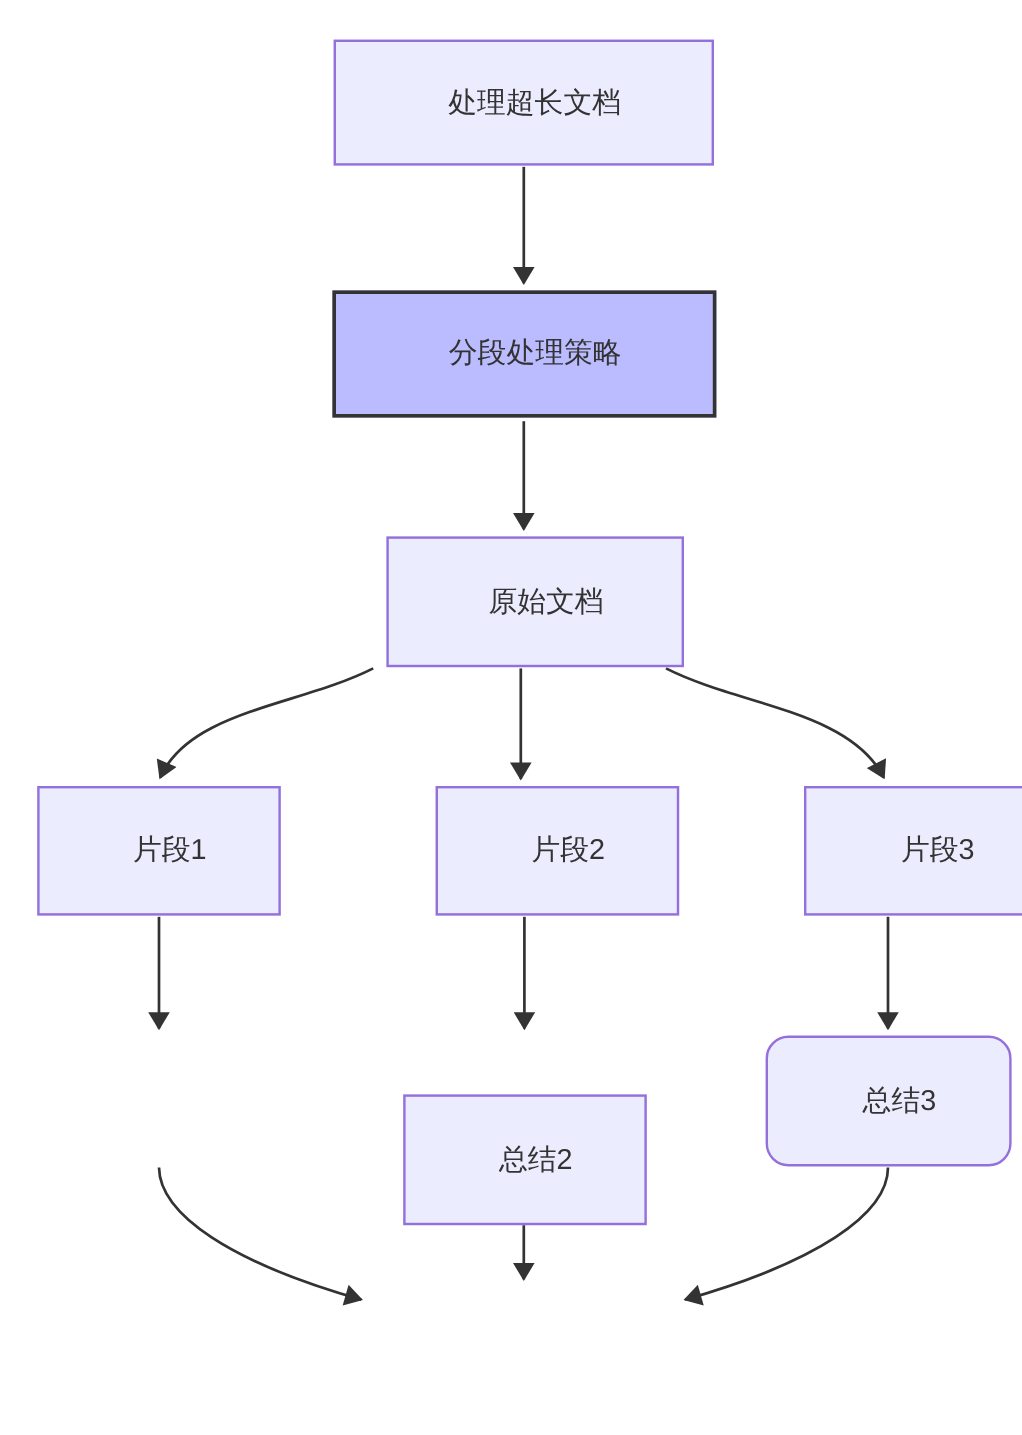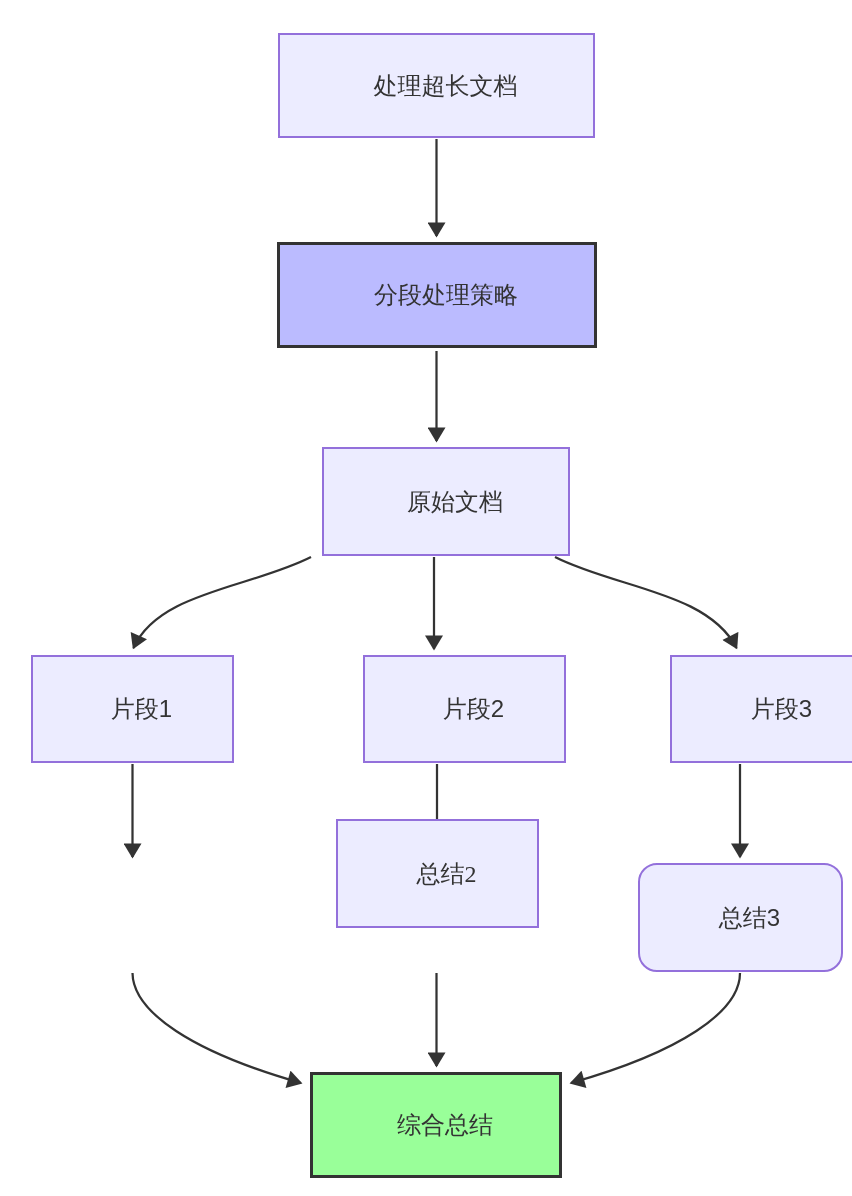--- a/index.html
+++ b/index.html
@@ -100,19 +100,18 @@
 
   <div class="node" style="left:322px; top:447px; width:248px; height:109px;">原始文档</div>
 
   <div class="node" style="left:31px; top:655px; width:203px; height:108px;">片段1</div>
 
   <div class="node" style="left:336px; top:655px; width:203px; height:108px;margin-left:27px;">片段2</div>
 
   <div class="node" style="left:638px; top:655px; width:205px; height:108px;margin-left:32px;">片段3</div>
 
 
-  <div class="node" style="left:336px; top:819px; width:203px; height:109px;font-family:Liberation Serif, serif;">总结2</div>
+  <div class="node" style="left:336px; top:912px; width:203px; height:109px;">总结2</div>
 
   <div class="node" style="left:638px; top:863px; width:205px; height:109px;border-radius:19px;">总结3</div>
 
-  <div class="node node--success" style="left:310px; top:1072px; width:252px; height:106px;">综合总结</div>
 
 </div>
 
 </body></html>

